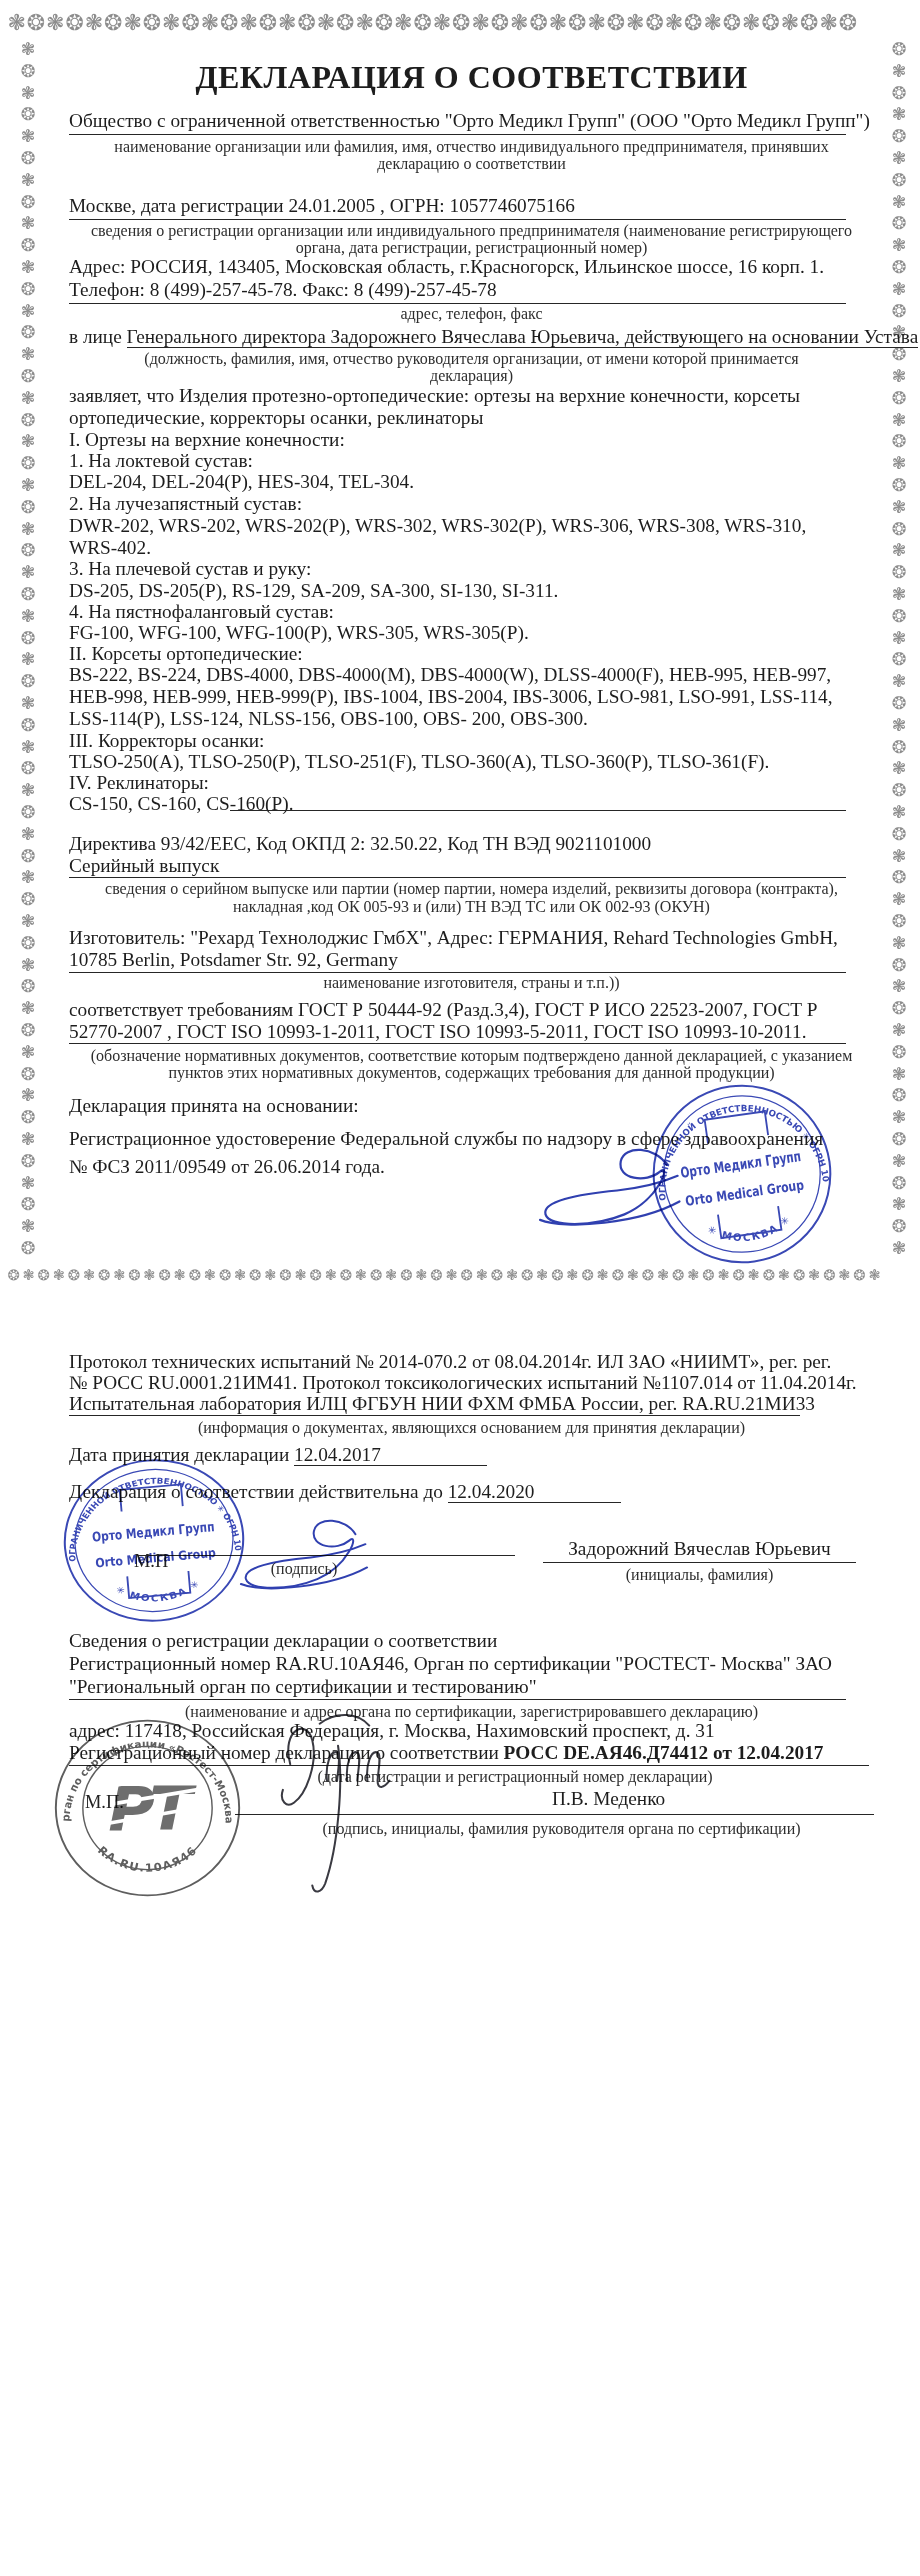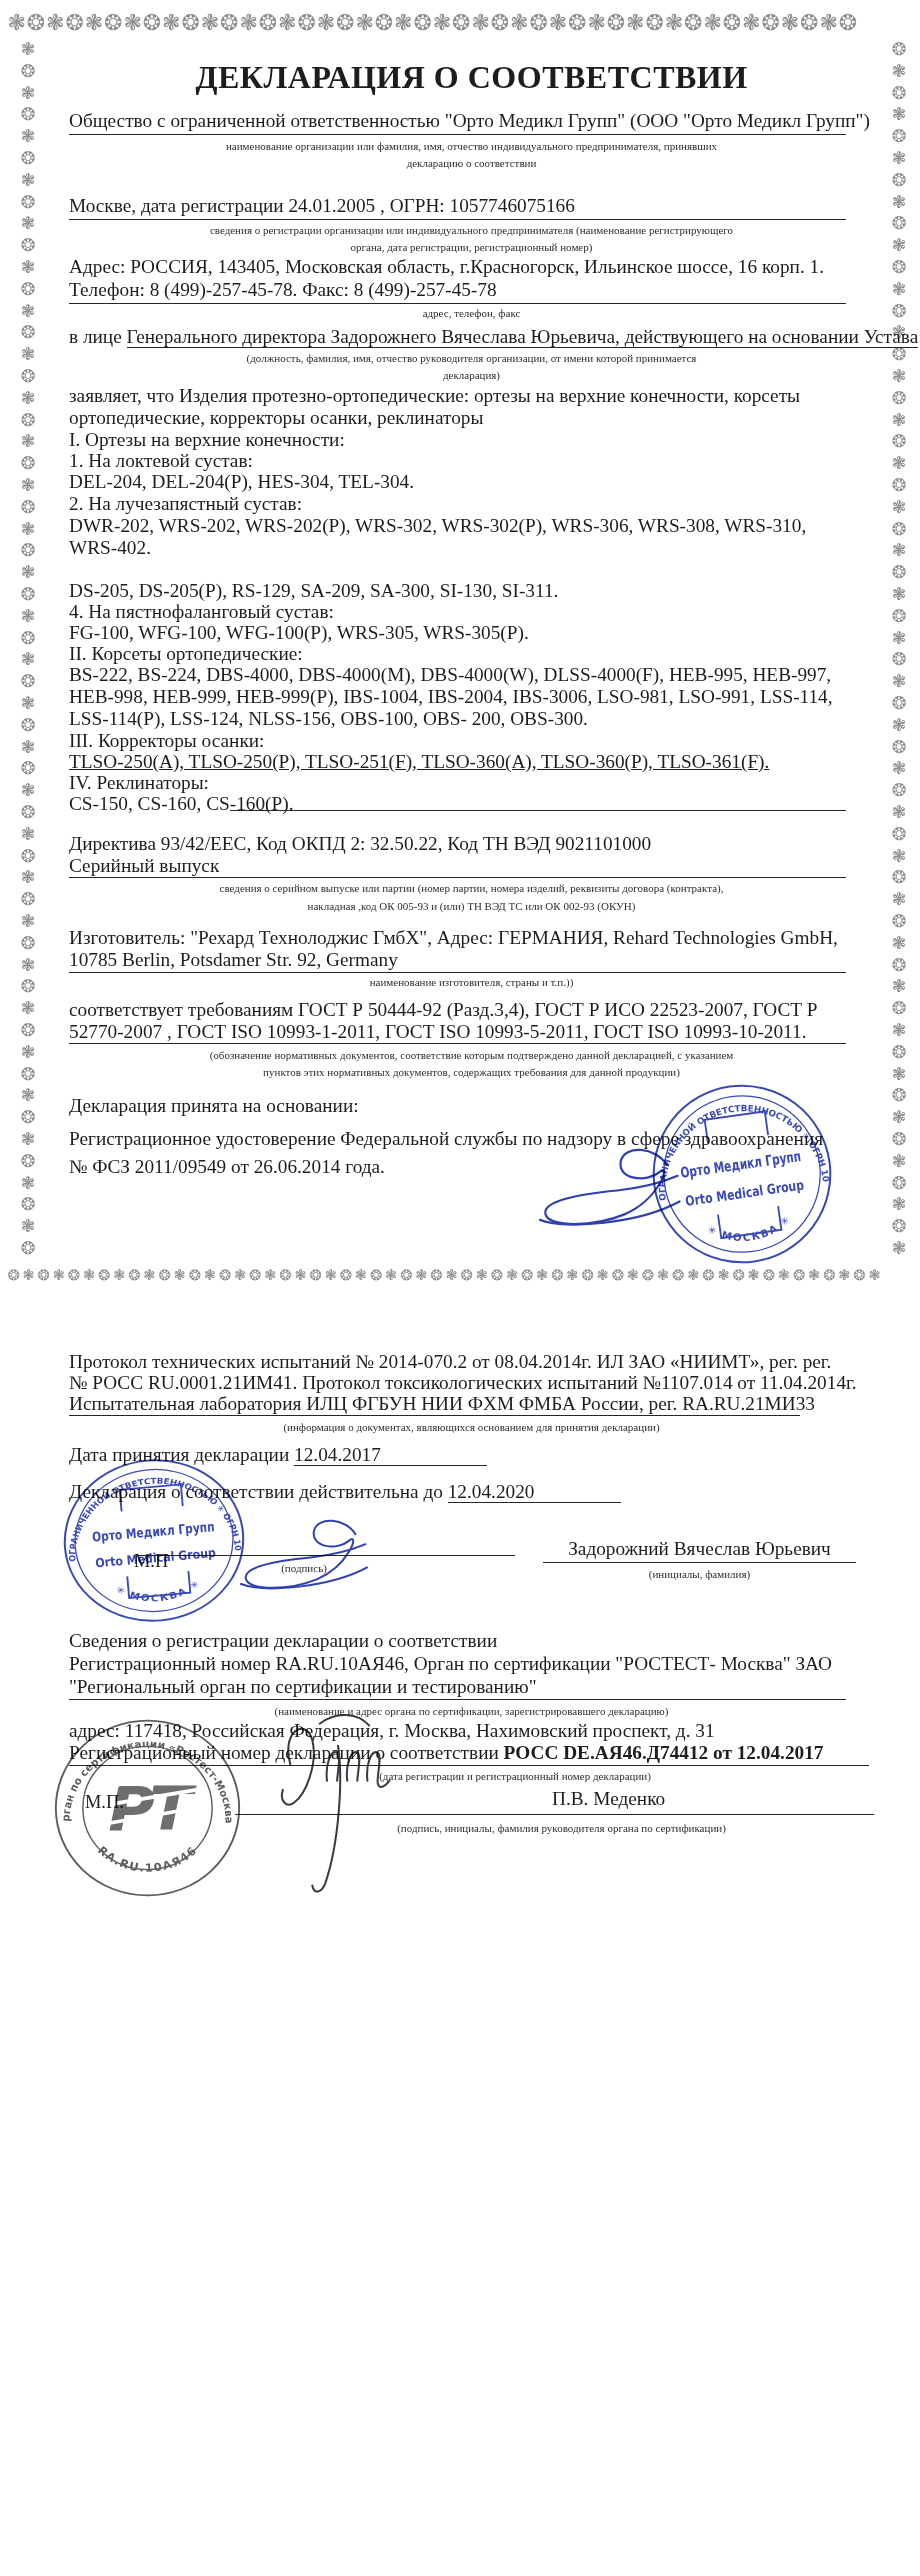--- a/index.html
+++ b/index.html
@@ -9,21 +9,21 @@
   .border-h{position:absolute;color:#8d8d8d;font-family:"DejaVu Sans",sans-serif;
             white-space:nowrap;overflow:hidden;}
   .border-v{position:absolute;color:#8d8d8d;font-family:"DejaVu Sans",sans-serif;
             writing-mode:vertical-rl;text-orientation:upright;overflow:hidden;}
   #border-top{left:7.4px;top:5.5px;width:905px;height:33px;font-size:22px;line-height:33px;letter-spacing:0.9px;}
   #border-bottom{left:7.4px;top:1264px;width:905px;height:22px;font-size:14.7px;line-height:22px;letter-spacing:2.8px;}
   #border-left{left:9.2px;top:39px;width:29px;height:1224px;font-size:17.5px;letter-spacing:1.8px;}
   #border-right{left:880px;top:39px;width:29px;height:1224px;font-size:17.5px;letter-spacing:1.8px;}
   
   .line{position:absolute;left:69px;width:805px;font-size:19.3px;line-height:22px;white-space:nowrap;}
-  .small{position:absolute;left:69px;width:805px;font-size:11px;line-height:17.5px;text-align:center;color:#2e2e2e;white-space:nowrap;}
+  .small{position:absolute;left:69px;width:805px;font-size:16px;line-height:17.5px;text-align:center;color:#2e2e2e;white-space:nowrap;}
   .title{position:absolute;left:69px;width:805px;text-align:center;font-size:32px;font-weight:bold;letter-spacing:0.5px;}
   .rule{position:absolute;height:0;border-top:1.5px solid #262626;}
   .ul-span{border-bottom:1.5px solid #262626;}
   .b{font-weight:bold;}
   .stamp{position:absolute;mix-blend-mode:multiply;}
   .sig{position:absolute;mix-blend-mode:multiply;}
   .mp{position:absolute;font-size:18.4px;color:#222;}
   svg text{font-family:"DejaVu Sans",sans-serif;}
 </style>
 </head>
@@ -55,29 +55,30 @@
   <div class="small" style="top:367px;">декларация)</div>
 
   <div class="line" style="top:385px;">заявляет, что Изделия протезно-ортопедические: ортезы на верхние конечности, корсеты</div>
   <div class="line" style="top:407px;">ортопедические, корректоры осанки, реклинаторы</div>
   <div class="line" style="top:429px;">I. Ортезы на верхние конечности:</div>
   <div class="line" style="top:450px;">1. На локтевой сустав:</div>
   <div class="line" style="top:471px;">DEL-204, DEL-204(P), HES-304, TEL-304.</div>
   <div class="line" style="top:493px;">2. На лучезапястный сустав:</div>
   <div class="line" style="top:515px;">DWR-202, WRS-202, WRS-202(P), WRS-302, WRS-302(P), WRS-306, WRS-308, WRS-310,</div>
   <div class="line" style="top:537px;">WRS-402.</div>
+  <div class="line" style="top:558px;">3. На плечевой сустав и руку:</div>
   <div class="line" style="top:580px;">DS-205, DS-205(P), RS-129, SA-209, SA-300, SI-130, SI-311.</div>
   <div class="line" style="top:601px;">4. На пястнофаланговый сустав:</div>
   <div class="line" style="top:622px;">FG-100, WFG-100, WFG-100(P), WRS-305, WRS-305(P).</div>
   <div class="line" style="top:643px;">II. Корсеты ортопедические:</div>
   <div class="line" style="top:664px;">BS-222, BS-224, DBS-4000, DBS-4000(M), DBS-4000(W), DLSS-4000(F), HEB-995, HEB-997,</div>
   <div class="line" style="top:686px;">HEB-998, HEB-999, HEB-999(P), IBS-1004, IBS-2004, IBS-3006, LSO-981, LSO-991, LSS-114,</div>
   <div class="line" style="top:708px;">LSS-114(P), LSS-124, NLSS-156, OBS-100, OBS- 200, OBS-300.</div>
   <div class="line" style="top:730px;">III. Корректоры осанки:</div>
-  <div class="line" style="top:751px;text-decoration:underline;">TLSO-250(A), TLSO-250(P), TLSO-251(F), TLSO-360(A), TLSO-360(P), TLSO-361(F).</div>
+  <div class="line" style="top:751px;">TLSO-250(A), TLSO-250(P), TLSO-251(F), TLSO-360(A), TLSO-360(P), TLSO-361(F).</div>
   <div class="line" style="top:772px;">IV. Реклинаторы:</div>
   <div class="line" style="top:793px;">CS-150, CS-160, CS-160(P).</div>
   <div class="rule" style="top:810px;left:230px;width:616px;"></div>
   <div class="line" style="top:833px;">Директива 93/42/ЕЕС, Код ОКПД 2: 32.50.22, Код ТН ВЭД 9021101000</div>
   <div class="line" style="top:855px;">Серийный выпуск</div>
   <div class="rule" style="top:877px;left:69px;width:777px;"></div>
   <div class="small" style="top:880px;">сведения о серийном выпуске или партии (номер партии, номера изделий, реквизиты договора (контракта),</div>
   <div class="small" style="top:898px;">накладная ,код ОК 005-93 и (или) ТН ВЭД ТС или ОК 002-93 (ОКУН)</div>
   <div class="line" style="top:927px;">Изготовитель: "Рехард Технолоджис ГмбХ", Адрес: ГЕРМАНИЯ, Rehard Technologies GmbH,</div>
   <div class="line" style="top:949px;">10785 Berlin, Potsdamer Str. 92, Germany</div>

